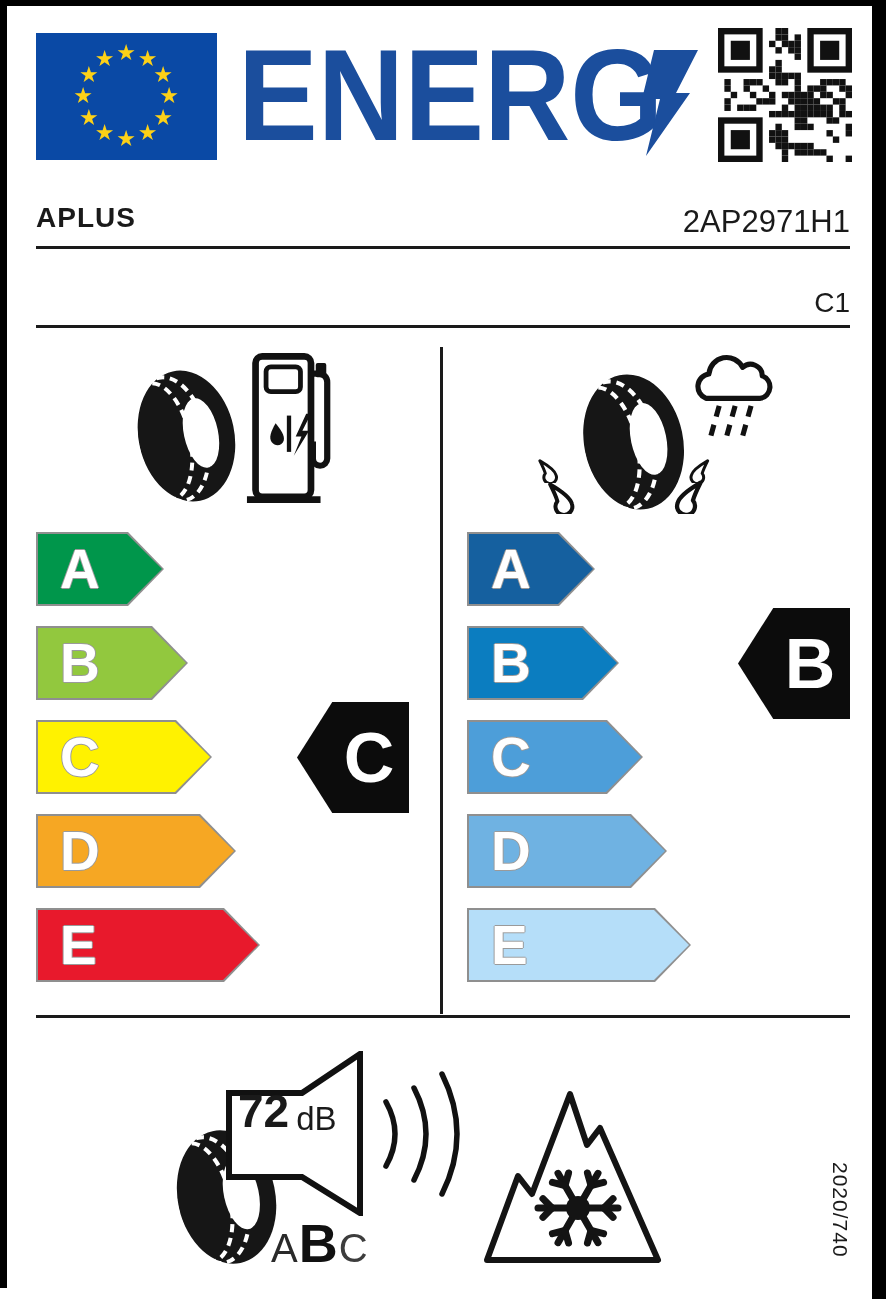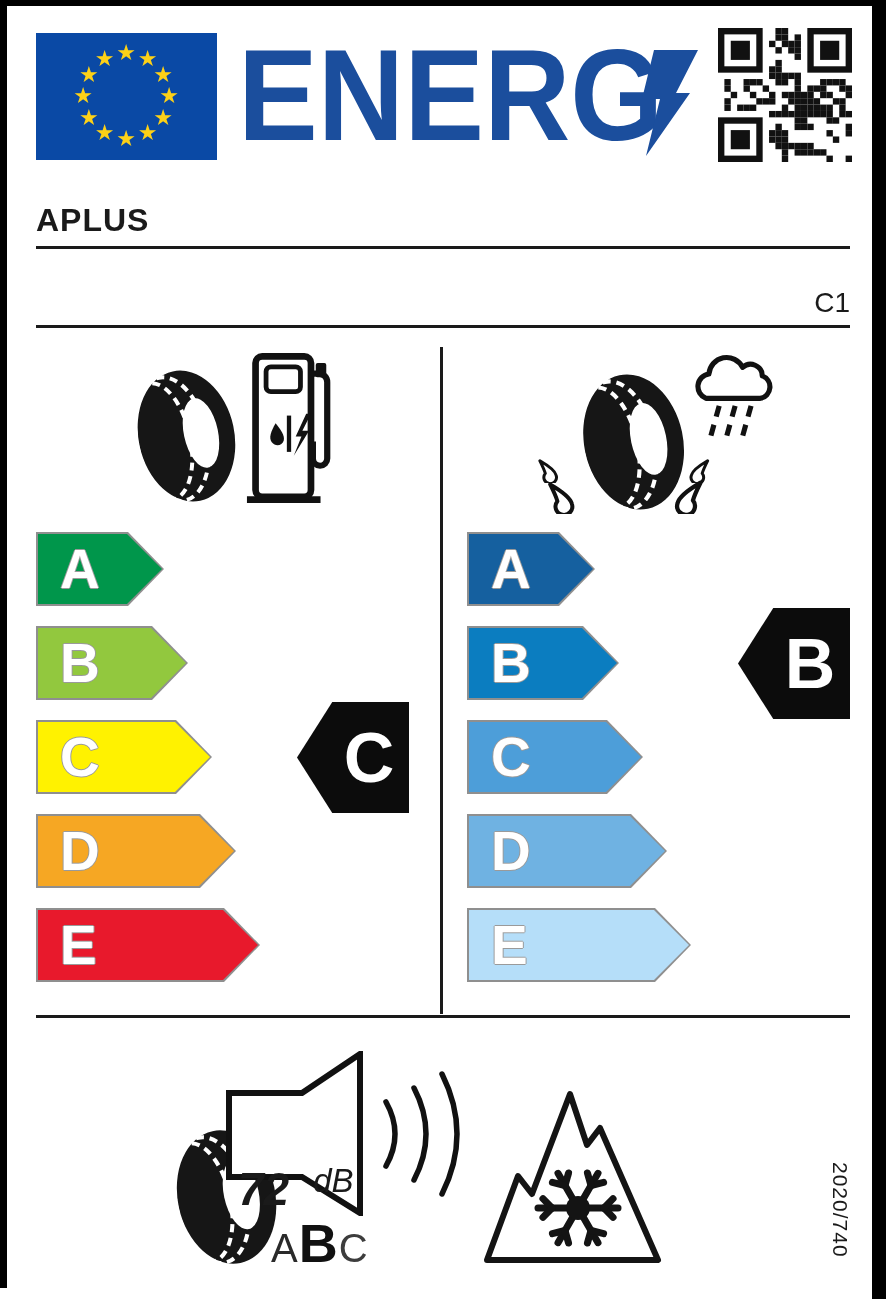--- a/index.html
+++ b/index.html
@@ -8,21 +8,21 @@
   #label-root{position:absolute;inset:0;}
   .abs{position:absolute;}
   .strip{position:absolute;background:#000;}
   
   .flag{position:absolute;left:36px;top:33px;width:181px;height:127px;background:#0a49a5;}
   .star{position:absolute;color:#fdd117;font-size:22px;line-height:1;width:22px;height:22px;text-align:center;}
   
   .energ{position:absolute;left:238px;top:30px;font-size:130px;line-height:1;font-weight:bold;
          color:#1b4e9d;transform:scale(0.92,1);transform-origin:left top;letter-spacing:0px;white-space:nowrap;}
   
-  .brand{position:absolute;left:36px;top:202px;font-size:32px;font-weight:bold;letter-spacing:1px;}
+  .brand{position:absolute;left:36px;top:202px;font-size:28px;font-weight:bold;letter-spacing:1px;}
   .typeid{position:absolute;right:36px;top:204px;font-size:31px;}
   .designation{position:absolute;left:36px;top:272px;font-size:44px;}
   .tyreclass{position:absolute;right:36px;top:287px;font-size:28px;}
   .hline{position:absolute;left:36px;width:814px;height:3px;background:#1a1a1a;}
   .vline{position:absolute;left:440px;top:347px;width:3px;height:667px;background:#1a1a1a;}
   
   .arrow{position:absolute;height:74px;background:#8f8f8f;
          clip-path:polygon(0 0,calc(100% - 36px) 0,100% 50%,calc(100% - 36px) 100%,0 100%);}
   .arrow-in{position:absolute;inset:2px;
          clip-path:polygon(0 0,calc(100% - 35px) 0,100% 50%,calc(100% - 35px) 100%,0 100%);
@@ -30,23 +30,23 @@
   .grade-letter{margin-left:22px;font-size:55px;font-weight:bold;color:#fff;line-height:1;
          text-shadow:-1px 0 #9a9a9a,1px 0 #9a9a9a,0 -1px #9a9a9a,0 1px #9a9a9a;}
   
   .pointer{position:absolute;width:112px;height:111px;background:#0c0c0c;
          clip-path:polygon(31.5% 0,100% 0,100% 100%,31.5% 100%,0 50%);
          display:flex;align-items:center;justify-content:center;padding-left:32px;box-sizing:border-box;}
   .pointer span{color:#fff;font-size:70px;font-weight:bold;line-height:1;}
   #fuel-pointer{left:297px;}
   #wet-pointer{left:738px;}
   
-  .db-text{position:absolute;left:238px;top:1162px;width:120px;display:flex;align-items:flex-start;font-style:italic;}
+  .db-text{position:absolute;left:238px;top:1084px;width:120px;display:flex;align-items:flex-end;}
   .db-val{font-size:46px;font-weight:bold;}
-  .db-unit{font-size:33px;margin-left:24px;}
+  .db-unit{font-size:33px;margin-left:7px;}
   .abc{position:absolute;left:271px;top:1212px;display:flex;align-items:baseline;color:#2a2a2a;}
   .abc .n-a{font-size:40px;}
   .abc .n-b{font-size:54px;font-weight:bold;color:#111;margin:0 1px;}
   .abc .n-c{font-size:40px;color:#3d3d3d;}
   
   .regulation{position:absolute;left:828px;top:1162px;writing-mode:vertical-rl;
          font-size:21px;letter-spacing:1px;color:#1a1a1a;}
 </style>
 </head>
 <body>
@@ -205,20 +205,21 @@
       <rect x="12.761904761904763" y="12.761904761904763" width="19.142857142857146" height="19.142857142857146" fill="#111"></rect>
       <rect x="89.33333333333334" y="0" width="44.66666666666667" height="44.66666666666667" fill="#111"></rect>
       <rect x="95.71428571428572" y="6.380952380952381" width="31.904761904761905" height="31.904761904761905" fill="#fff"></rect>
       <rect x="102.0952380952381" y="12.761904761904763" width="19.142857142857146" height="19.142857142857146" fill="#111"></rect>
       <rect x="0" y="89.33333333333334" width="44.66666666666667" height="44.66666666666667" fill="#111"></rect>
       <rect x="6.380952380952381" y="95.71428571428572" width="31.904761904761905" height="31.904761904761905" fill="#fff"></rect>
       <rect x="12.761904761904763" y="102.0952380952381" width="19.142857142857146" height="19.142857142857146" fill="#111"></rect>
     </svg>
 
   <div class="brand">APLUS</div>
+  <div class="typeid">2AP2971H1</div>
   <div class="hline" style="top:246px"></div>
 
   <div class="tyreclass">C1</div>
   <div class="hline" style="top:325px"></div>
 
   <svg width="0" height="0" style="position:absolute">
     <defs>
       <symbol id="tire-sym" viewBox="0 0 100 124">
         <g transform="rotate(-12 50 62)">
           <ellipse cx="54" cy="62" rx="42" ry="58" fill="#161616"></ellipse>

